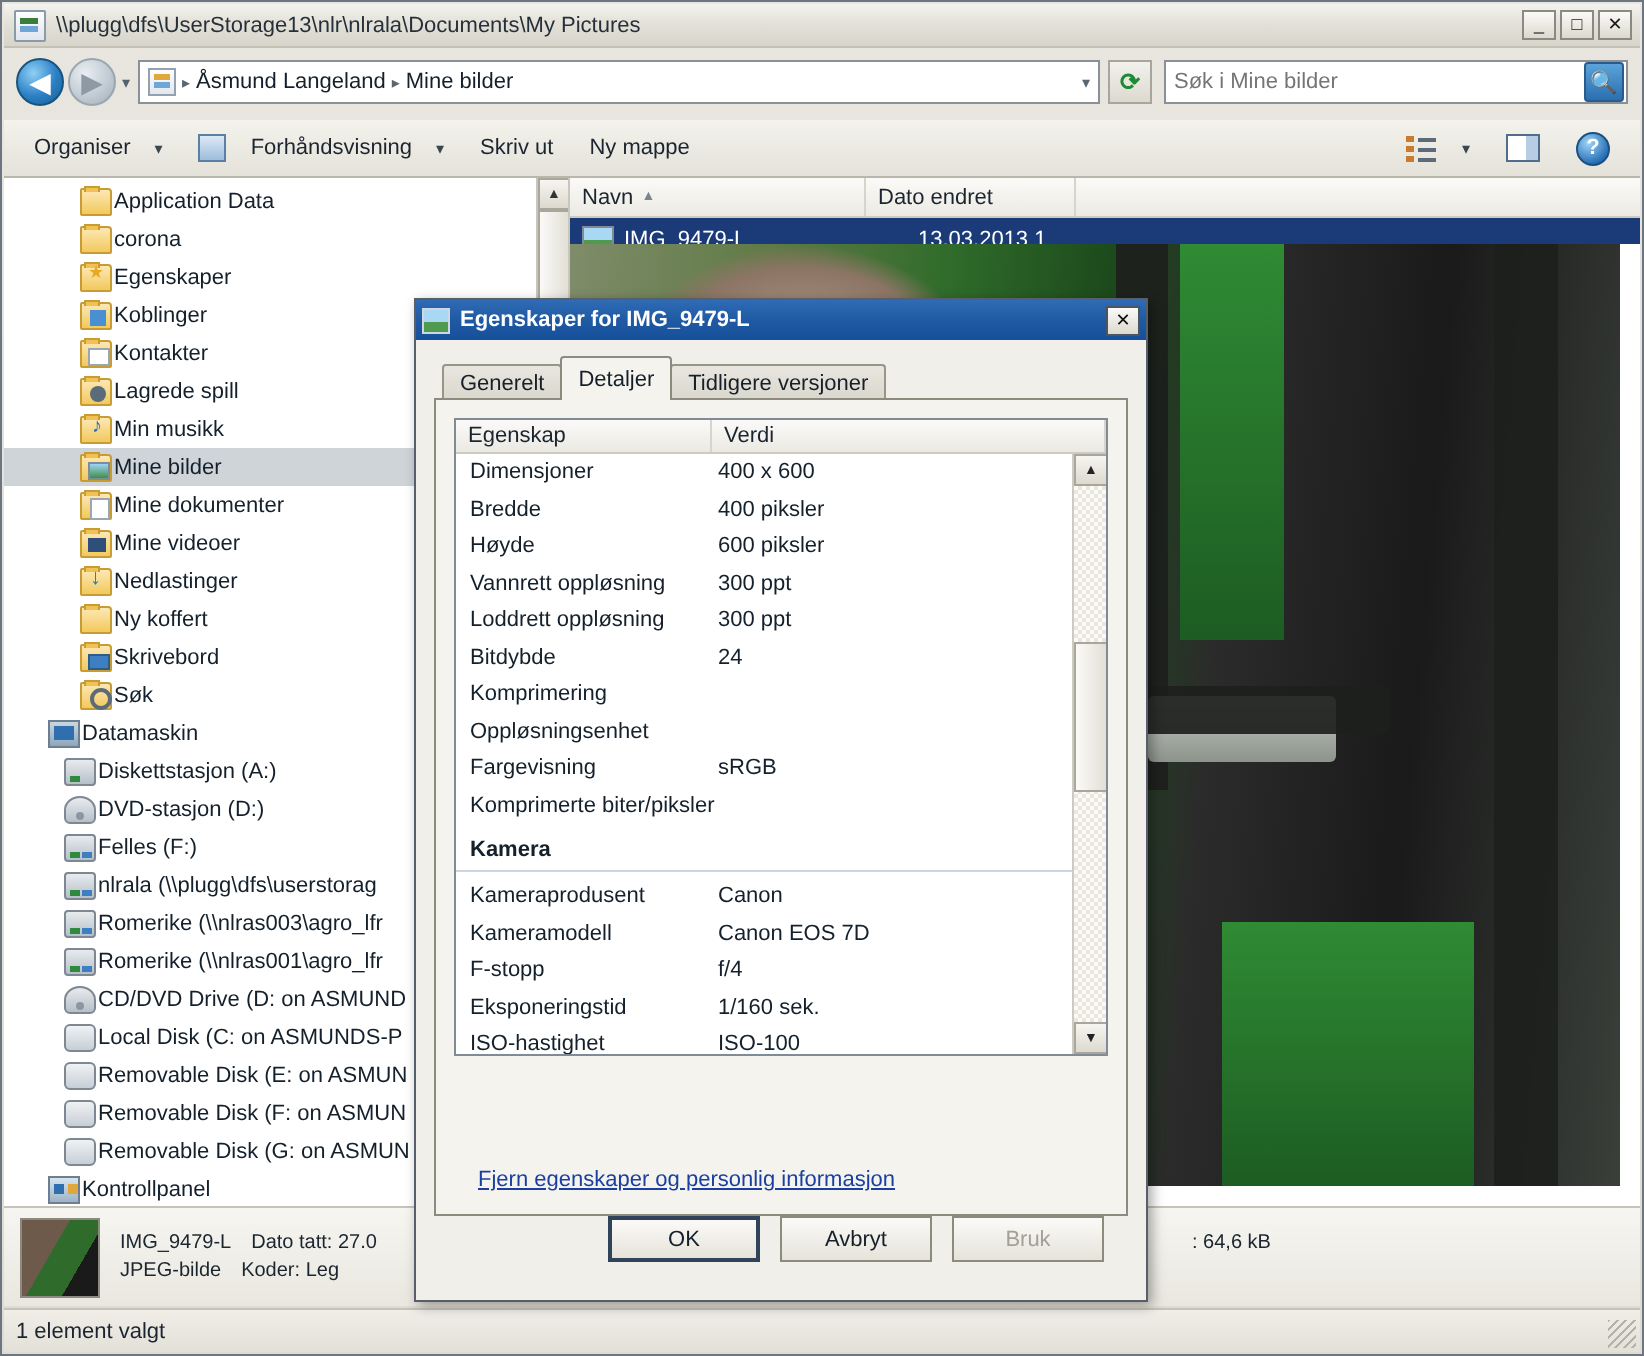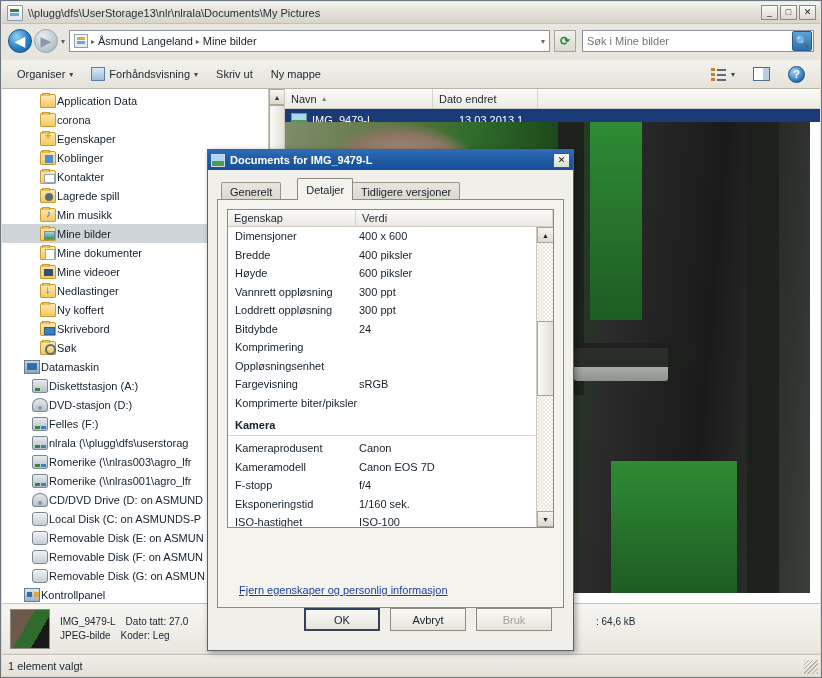--- a/index.html
+++ b/index.html
@@ -100,21 +100,21 @@
   }
 
   
   .toolbar {
     position:absolute; left:1px; top:58px; width:818px; height:30px;
     background: linear-gradient(180deg,#f3f2ec 0%,#e4e2d9 100%);
     border-top:1px solid #e8e6df; border-bottom:1px solid #b9b6ac;
     display:flex; align-items:center; padding:0 8px; gap:4px;
   }
   .tbitem {
-    display:flex; align-items:center; gap:4px; padding:3px 6px;
+    display:flex; align-items:center; gap:12px; padding:3px 6px;
     font-size:11px; color:#1b2530; white-space:nowrap; border:1px solid transparent;
   }
   .caret { font-size:8px; color:#3a4650; }
   .prev-icon {
     width:14px;height:14px;border:1px solid #5b7fa5;
     background:linear-gradient(180deg,#dce9f6,#9dbddb); flex:none;
   }
   .tbspacer { flex:1; }
   .viewicon { width:16px;height:14px;position:relative;flex:none; }
   .viewicon i {
@@ -320,21 +320,21 @@
   .dlg-body { flex:1; padding:8px 9px 0 9px; display:flex; flex-direction:column; }
   .tabs { display:flex; align-items:flex-end; height:22px; padding-left:4px; }
   .tab {
     height:18px; padding:0 8px; font-size:11px; color:#16202a;
     background:linear-gradient(180deg,#e8e6df,#dad7ce);
     border:1px solid #989589; border-bottom:0; margin-right:-1px;
     display:flex; align-items:center; border-radius:2px 2px 0 0;
   }
   .tab.active {
     height:22px; background:#f4f3ee; font-weight:normal;
-    border-color:#8d8a7e; position:relative; z-index:2;margin-left:17px;
+    border-color:#8d8a7e; position:relative; z-index:2;
   }
   .tabpanel {
     flex:1; background:#f4f3ee; border:1px solid #8d8a7e; margin-top:-1px;
     padding:9px; display:flex; flex-direction:column;gap:48px;
   }
   .proplist {
     flex:1; background:#fff; border:1px solid #7f8b96; position:relative; overflow:hidden;
   }
   .pl-header {
     display:flex; height:17px; background:linear-gradient(180deg,#fbfaf8,#ebe9e2);
@@ -635,21 +635,21 @@
   </div>
 
   <div class="statusbar">
     <span>1 element valgt</span>
     <span class="grip"></span>
   </div>
 
   <div class="dialog">
     <div class="dlg-title">
       <div class="dlg-ico"></div>
-      <div class="dlg-titletext">Documents for IMG_9479-L</div>
+      <div class="dlg-titletext">Egenskaper for IMG_9479-L</div>
       <div class="dlg-close">✕</div>
     </div>
     <div class="dlg-body">
       <div class="tabs" id="dlg-tabs">
           <div class="tab">
             <span>Generelt</span>
           </div>
           <div class="tab active">
             <span>Detaljer</span>
           </div>

